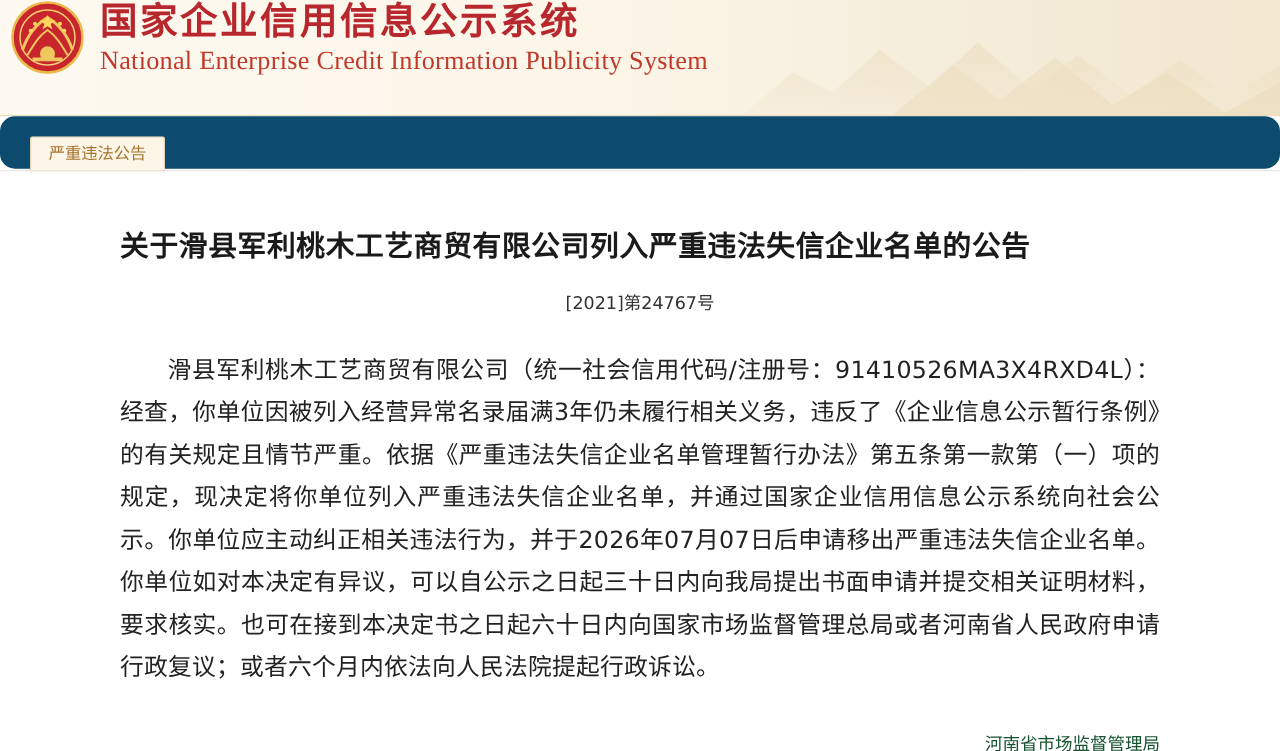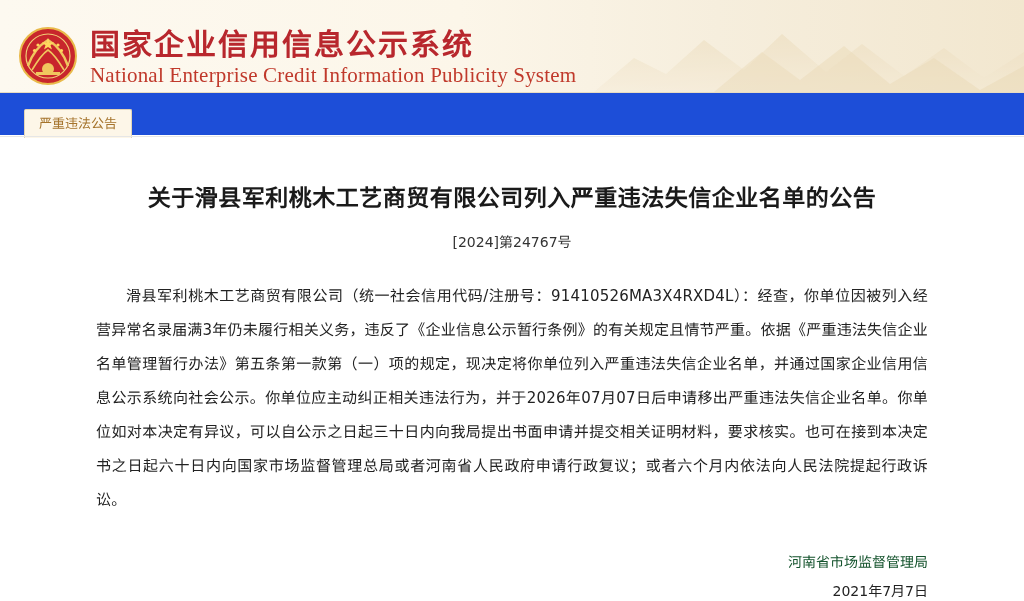--- a/index.html
+++ b/index.html
@@ -35,23 +35,23 @@
     position: absolute;
     right: 0;
     top: 0;
     width: 430px;
     height: 92px;
     opacity: 0.55;
   }
   .header-inner {
     position: relative;
     display: flex;
-    align-items: center;
+    align-items: flex-start;
     height: 112px;
-    padding-left: 18px;
+    padding-left: 8px;
     box-sizing: border-box;
   }
 
   .emblem {
     position: relative;
     width: 60px;
     height: 60px;
     flex: 0 0 60px;
     margin-right: 12px;
   }
@@ -78,23 +78,24 @@
     letter-spacing: 0.2px;
     line-height: 20px;
     margin-top: 2px;
     white-space: nowrap;
   }
 
   
   .tabbar {
     position: relative;
     height: 42px;
-    background: #1d4ed8;
+    background: #0c4a6e;
     padding-left: 12px;
     box-sizing: border-box;
+    border-radius: 12px;
   }
   .tab {
     position: absolute;
     left: 24px;
     top: 16px;
     height: 28px;
     line-height: 28px;
     padding: 0 14px;
     background: #fdf6e8;
     border: 1px solid #e3d6b6;
@@ -117,41 +118,41 @@
   
   .content {
     position: relative;
     margin: 0 auto;
     width: 1024px;
     box-sizing: border-box;
     padding: 46px 96px 0 96px;
   }
 
   .doc-title {
-    text-align: center;
+    text-align: left;
     font-family: "DejaVu Sans", "Liberation Sans", sans-serif;
     font-size: 23px;
     font-weight: bold;
     color: #1a1a1a;
     line-height: 34px;
     letter-spacing: 0.5px;
   }
 
   .doc-number {
     text-align: center;
     margin-top: 16px;
     font-family: "DejaVu Sans", "Liberation Sans", sans-serif;
     font-size: 14px;
     color: #333333;
   }
 
   .doc-body {
     margin-top: 28px;
     font-family: "DejaVu Sans", "Liberation Sans", sans-serif;
-    font-size: 15px;
+    font-size: 19px;
     color: #222222;
     line-height: 34px;
     text-align: justify;
     text-indent: 2em;
     letter-spacing: 0.2px;
   }
 
   .signature {
     margin-top: 30px;
     text-align: right;
@@ -217,21 +218,21 @@
 
   <div class="tabbar">
     <div class="tab">严重违法公告</div>
     <div class="tab-underline"></div>
   </div>
 
   <div class="content">
 
     <div class="doc-title">关于滑县军利桃木工艺商贸有限公司列入严重违法失信企业名单的公告</div>
 
-    <div class="doc-number">[2024]第24767号</div>
+    <div class="doc-number">[2021]第24767号</div>
 
     <div class="doc-body">滑县军利桃木工艺商贸有限公司（统一社会信用代码/注册号：91410526MA3X4RXD4L）：经查，你单位因被列入经营异常名录届满3年仍未履行相关义务，违反了《企业信息公示暂行条例》的有关规定且情节严重。依据《严重违法失信企业名单管理暂行办法》第五条第一款第（一）项的规定，现决定将你单位列入严重违法失信企业名单，并通过国家企业信用信息公示系统向社会公示。你单位应主动纠正相关违法行为，并于2026年07月07日后申请移出严重违法失信企业名单。你单位如对本决定有异议，可以自公示之日起三十日内向我局提出书面申请并提交相关证明材料，要求核实。也可在接到本决定书之日起六十日内向国家市场监督管理总局或者河南省人民政府申请行政复议；或者六个月内依法向人民法院提起行政诉讼。</div>
 
     <div class="signature">河南省市场监督管理局</div>
 
     <div class="sign-date">2021年7月7日</div>
 
   </div>
 
 </div>

